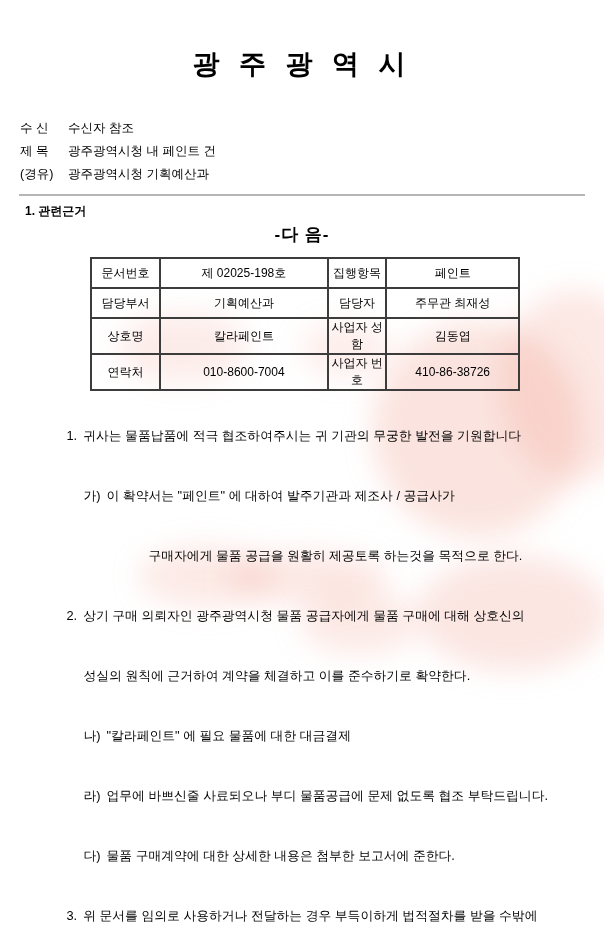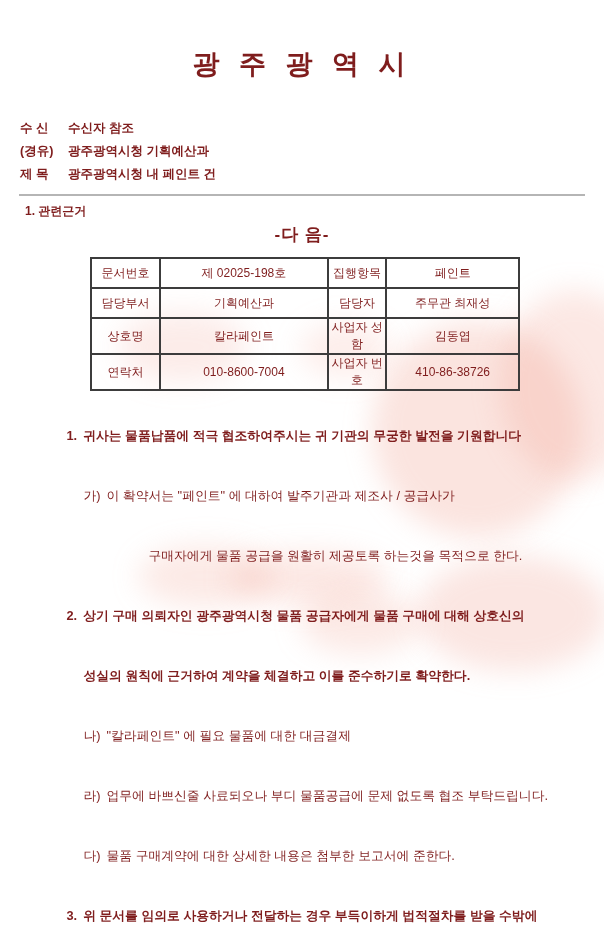--- a/index.html
+++ b/index.html
@@ -2,21 +2,21 @@
 <html><head>
 <meta charset="utf-8">
 <style>
   * { margin:0; padding:0; box-sizing:border-box; }
   html,body { background:#ffffff; }
   .page {
     position:relative;
     width:604px; height:936px;
     background:#ffffff;
     font-family:"Liberation Sans","DejaVu Sans",sans-serif;
-    color:#7f1d1d;
+    color:#000000;
     overflow:hidden;
     margin:0 auto;
   }
   
   .wm { position:absolute; inset:0; z-index:0; pointer-events:none; }
   .wm .blob { position:absolute; border-radius:50%; filter:blur(14px); }
   .b1 { left:372px; top:322px; width:210px; height:215px; background:rgba(240,150,132,0.26); }
   .b2 { left:500px; top:290px; width:150px; height:190px; background:rgba(240,150,132,0.22); }
   .b3 { left:118px; top:312px; width:130px; height:70px;  background:rgba(240,150,132,0.18); }
   .b4 { left:300px; top:322px; width:90px;  height:55px;  background:rgba(240,150,132,0.16); }
@@ -28,42 +28,42 @@
   .content { position:relative; z-index:1; }
 
   .title {
     padding-top:46px;
     text-align:center;
     font-size:27px; font-weight:bold;
     letter-spacing:6px;
     white-space:pre;
   }
 
-  .addr { margin:35px 0 0 20px; font-size:12.5px; font-weight:bold; }
+  .addr { margin:35px 0 0 20px; font-size:12.5px; font-weight:normal; }
   .addr-row { display:flex; line-height:23px; white-space:pre; }
   .addr-row .lbl { width:48px; }
 
   .divider { border-top:2px solid #b5b5b5; margin:8px 19px 0 19px; }
 
   .sec-heading { margin:7px 0 0 25px; font-size:12px; font-weight:bold; }
   .daum { margin-top:3px; text-align:center; font-size:17px; font-weight:bold; letter-spacing:1px; }
 
   table { border-collapse:collapse; background:transparent; }
   td { border:2px solid #3c3c3c; text-align:center; font-size:12px; vertical-align:middle; }
 
   .info-table { margin:11px 0 0 90px; width:430px; }
   .info-table td { height:30px; }
   .info-table .c0 { width:72px;border-radius:11px; }
   .info-table .c1 { width:175px; }
   .info-table .c2 { width:61px; }
   .info-table .c3 { width:138px; }
 
   .body-list { margin-top:15px; font-size:12.8px; }
   .body-line { line-height:20px; white-space:pre; }
-  .bold { font-weight:bold; }
+  .bold { font-weight:normal; }
   .pl38 { padding-left:38px; }
   .pl55 { padding-left:55px; }
   .pl75 { padding-left:75px;margin-left:45px; }
   .marker { margin-right:6px; }
 </style>
 </head>
 <body>
 
 <div class="page">
 
@@ -81,26 +81,26 @@
   <div class="content">
 
     <div class="title">광 주 광 역 시</div>
 
     <div class="addr">
       <div class="addr-row">
         <span class="lbl">수 신</span>
         <span class="val">수신자 참조</span>
       </div>
       <div class="addr-row">
+        <span class="lbl">제 목</span>
+        <span class="val">광주광역시청 내 페인트 건</span>
+      </div>
+      <div class="addr-row">
         <span class="lbl">(경유)</span>
         <span class="val">광주광역시청 기획예산과</span>
-      </div>
-      <div class="addr-row">
-        <span class="lbl">제 목</span>
-        <span class="val">광주광역시청 내 페인트 건</span>
       </div>
     </div>
 
     <div class="divider"></div>
 
     <div class="sec-heading">1. 관련근거</div>
     <div class="daum">-다 음-</div>
 
     <table class="info-table">
       <tbody>

